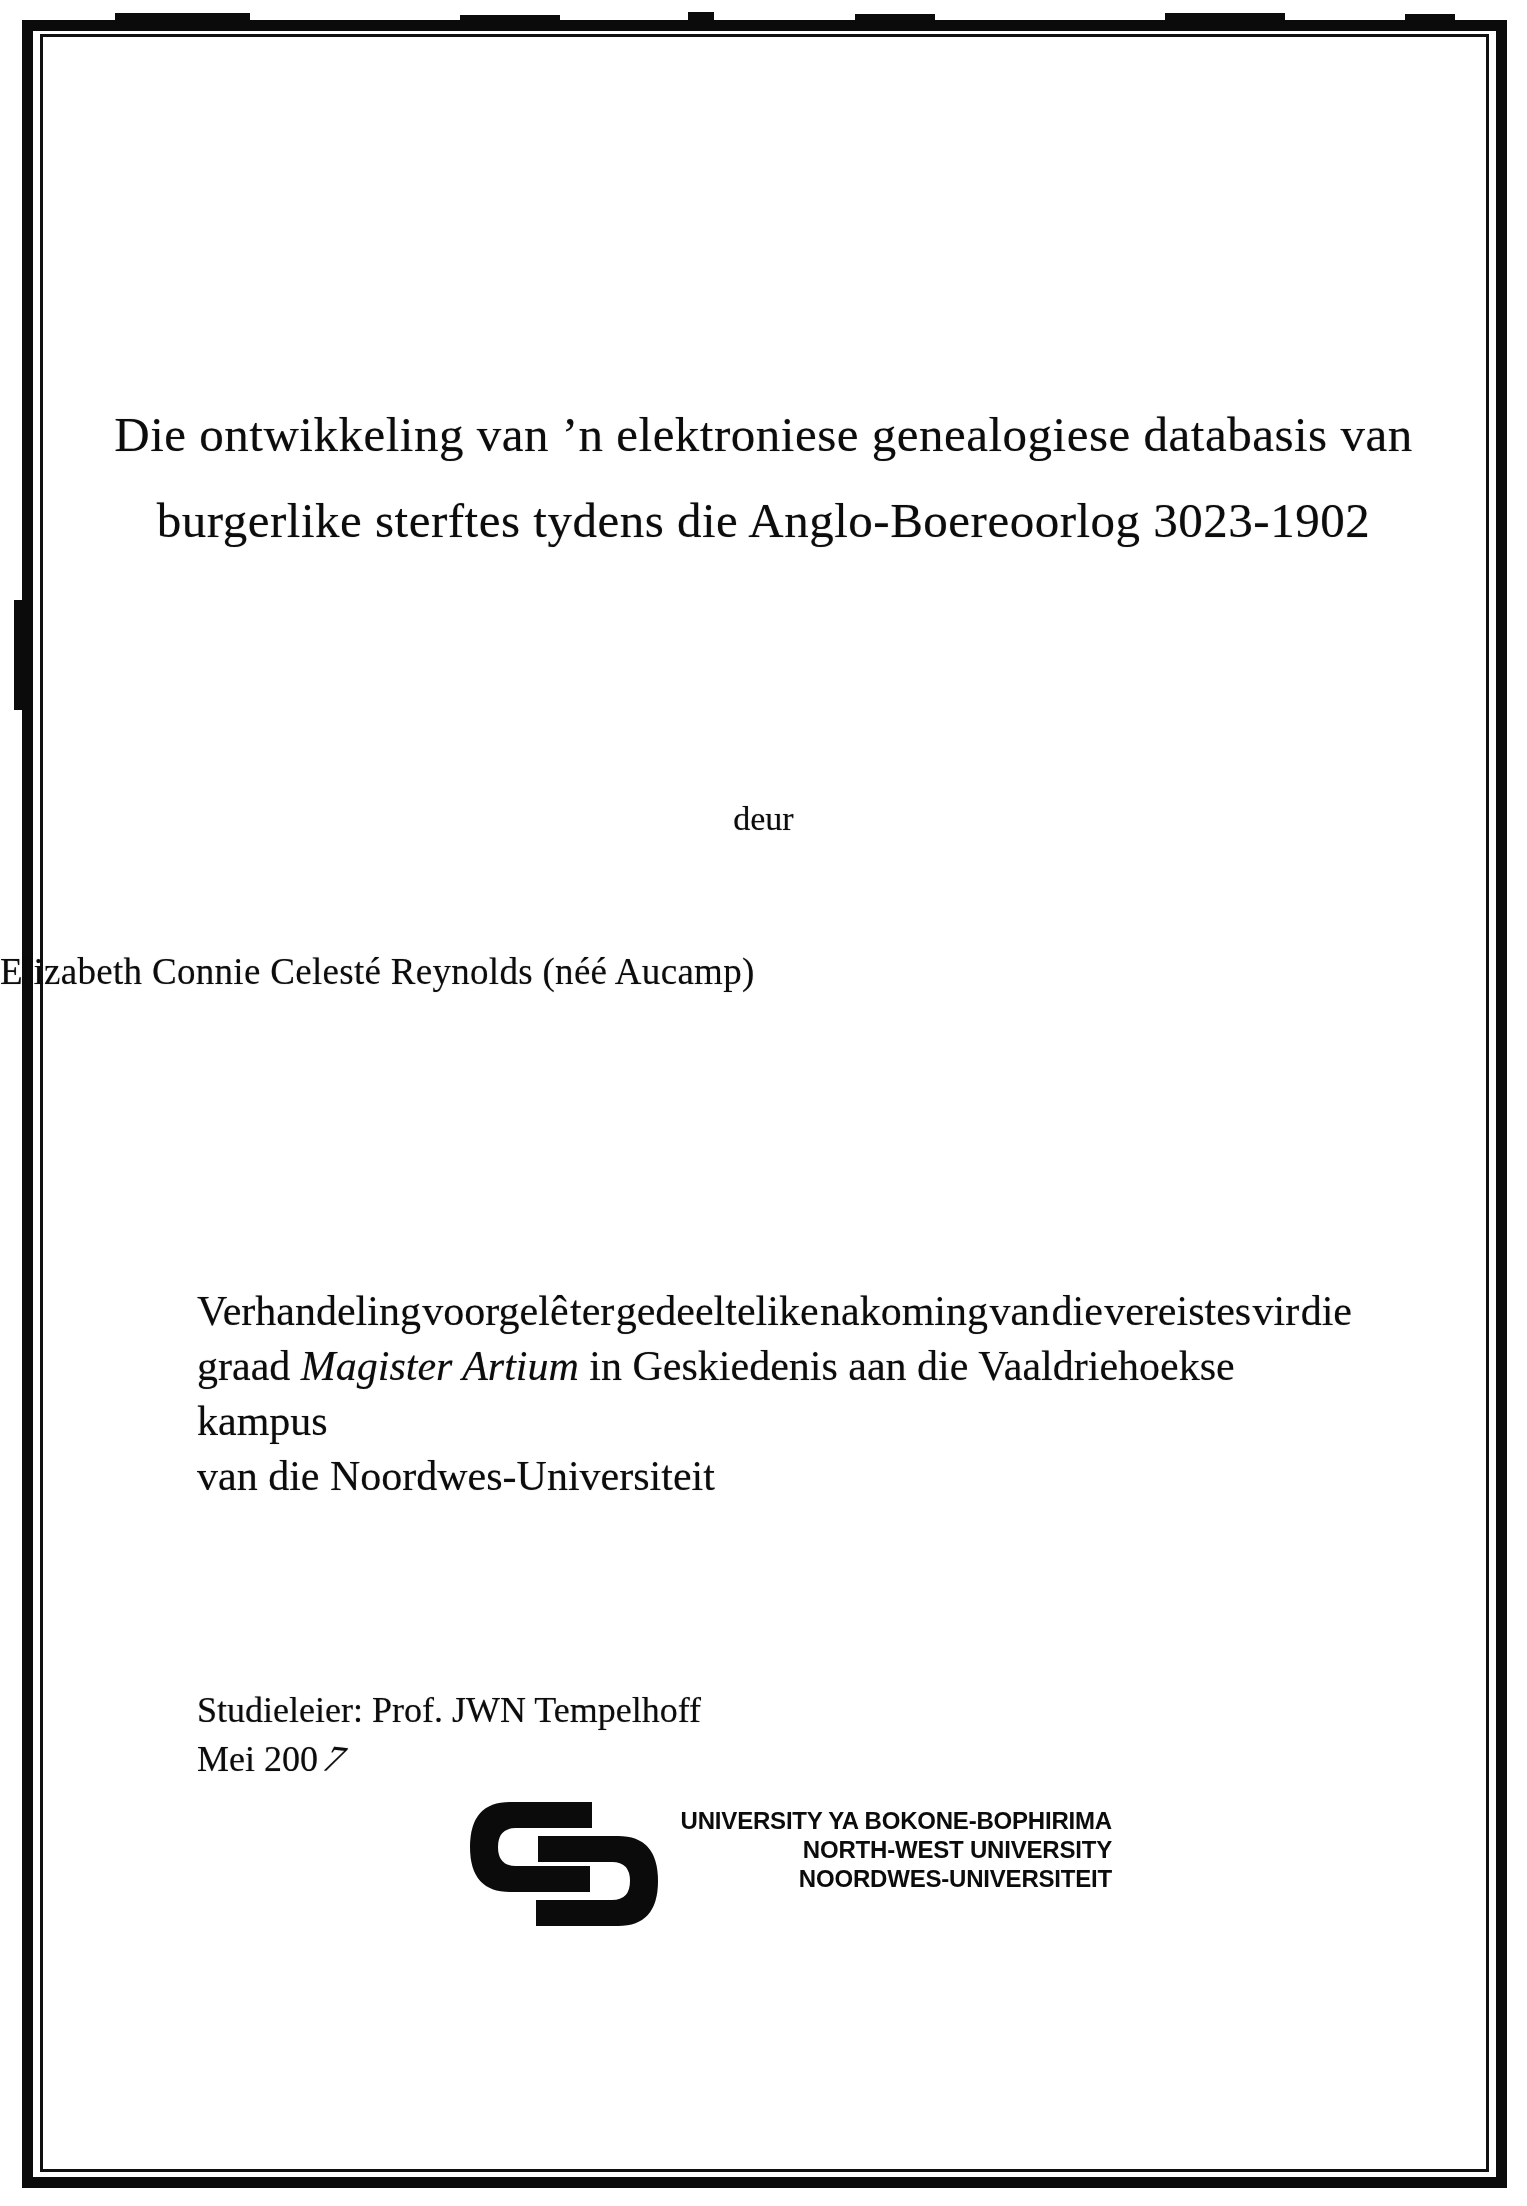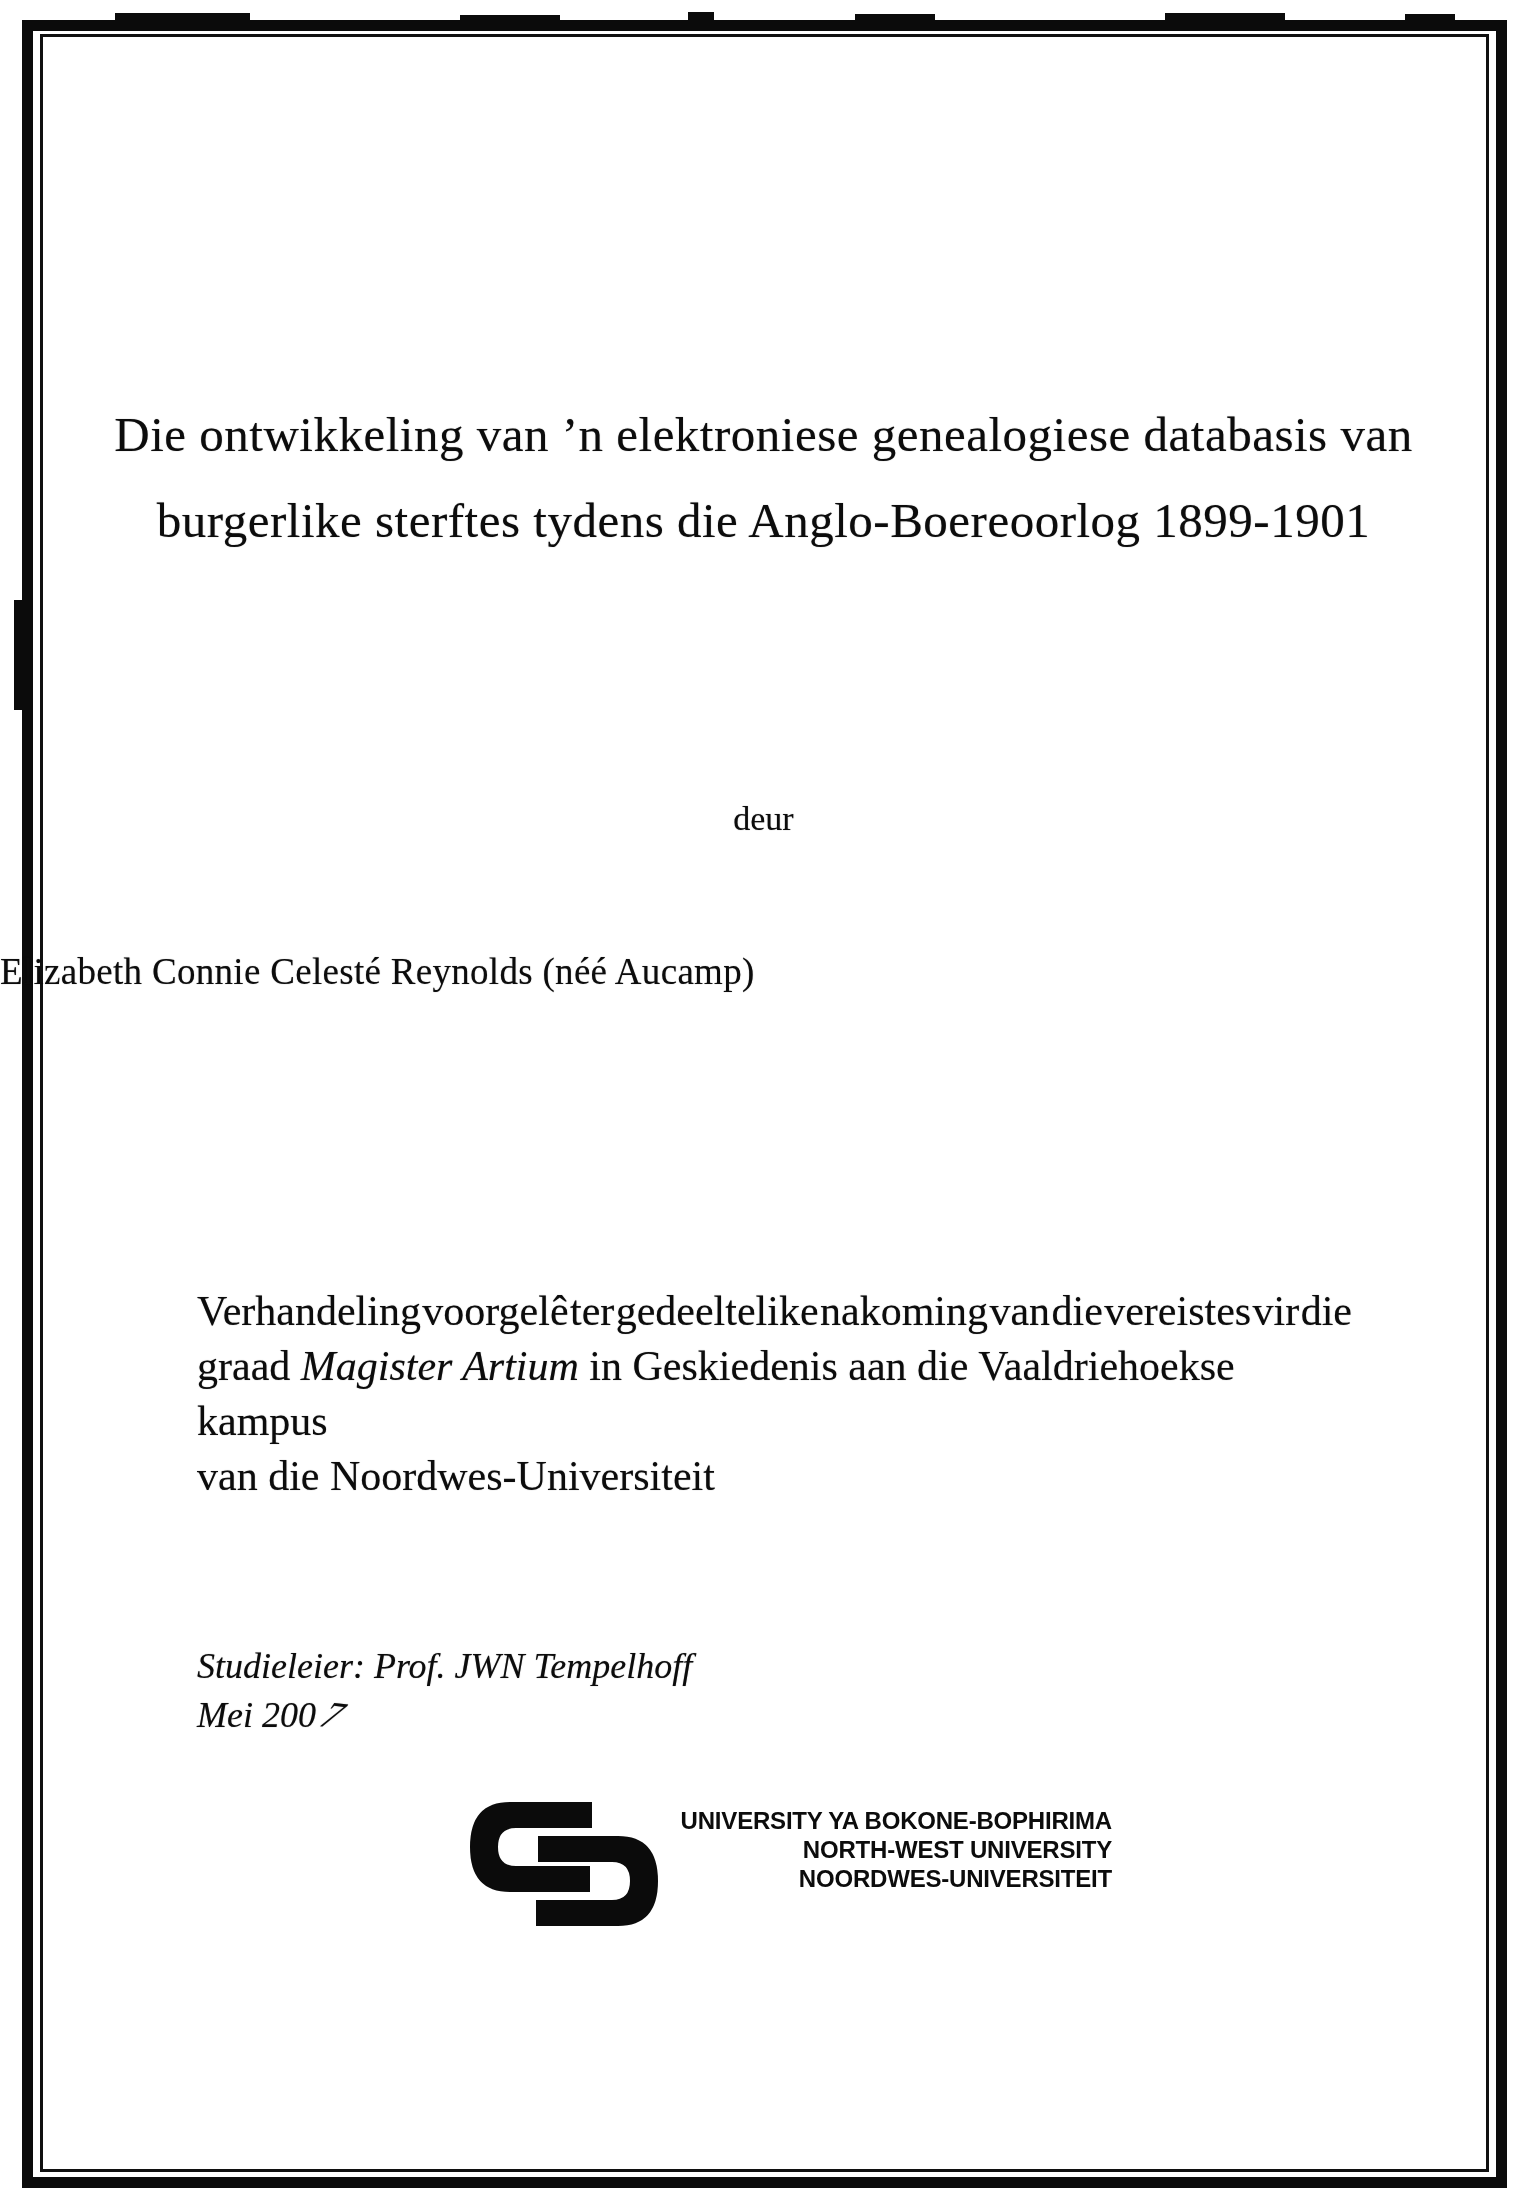--- a/index.html
+++ b/index.html
@@ -70,24 +70,23 @@
     font-size: 42px;
     line-height: 55px;
   }
   .statement p { margin: 0; }
   .justified { text-align: justify; text-align-last: justify; white-space: nowrap; display: flex; justify-content: space-between; }
   .justified span { white-space: pre; }
   .italic { font-style: italic; }
 
   .supervisor-block {
     position: absolute;
-    top: 1642px; left: 197px;
+    top: 1686px; left: 197px;
     font-size: 36px;
     line-height: 49px;
-    font-style: italic;
   }
   .odd-seven {
     display: inline-block;
     transform: skewX(-22deg) rotate(6deg);
     transform-origin: 50% 80%;
   }
 
   .logo { position: absolute; left: 470px; top: 1800px; width: 660px; height: 130px; }
   .logo-mark { position: absolute; left: 0; top: 2px; }
   .logo-text {
@@ -115,21 +114,21 @@
   <div class="artifact a1"></div>
   <div class="artifact a2"></div>
   <div class="artifact a3"></div>
   <div class="artifact a4"></div>
   <div class="artifact a5"></div>
   <div class="artifact a6"></div>
   <div class="artifact a7"></div>
 
   <h1 class="title txt">
     <span class="title-line">Die ontwikkeling van ’n elektroniese genealogiese databasis van</span>
-    <span class="title-line">burgerlike sterftes tydens die Anglo-Boereoorlog 1899-1901</span>
+    <span class="title-line">burgerlike sterftes tydens die Anglo-Boereoorlog 3023-1902</span>
   </h1>
 
   <div class="byline txt">deur</div>
 
   <div class="author txt">Elizabeth Connie Celesté Reynolds (néé Aucamp)</div>
 
   <div class="statement txt">
     <p class="justified">
         <span>Verhandeling</span>
         <span>voorgelê</span>

